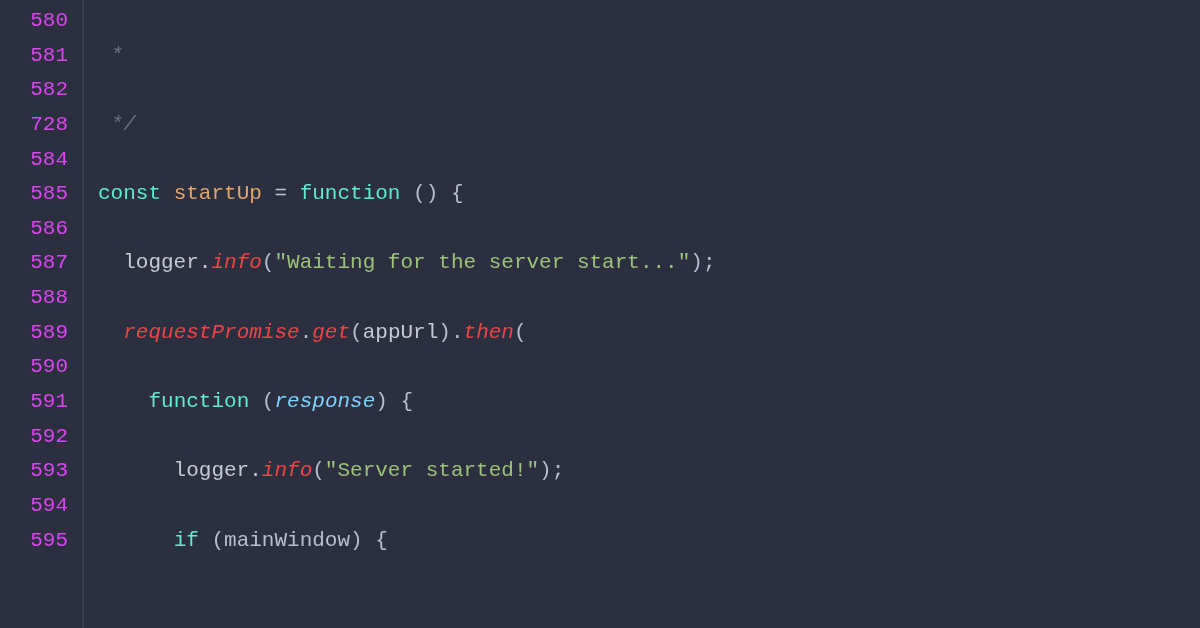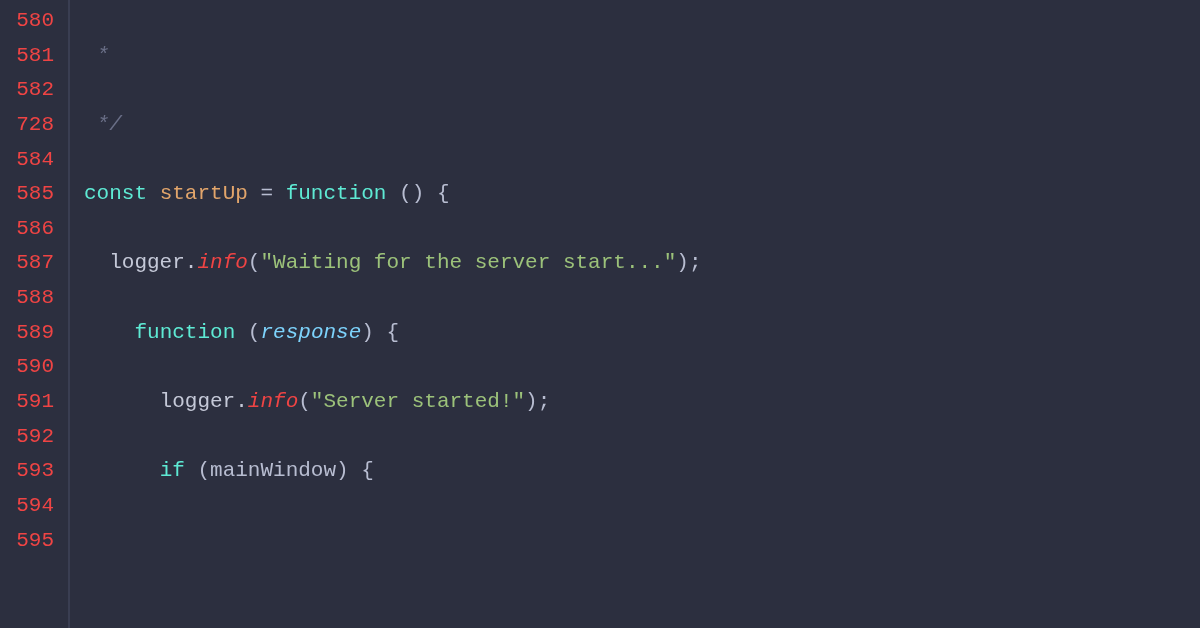--- a/index.html
+++ b/index.html
@@ -11,26 +11,27 @@
     overflow: hidden;
     width: 1200px;
     height: 628px;
   }
   .editor {
     display: flex;
     height: 100%;
   }
   .gutter {
     background: #2c2f3f;
-    color: #ef4444;
+    color: #d946ef;
     text-align: right;
     padding: 4px 14px 0 8px;
     user-select: none;
     flex-shrink: 0;
     min-width: 68px;
+    margin-left: 14px;
   }
   .gutter .ln {
     display: block;
   }
   .rule {
     width: 2px;
     background: #3a3e52;
     flex-shrink: 0;
   }
   .code {
@@ -71,20 +72,21 @@
     <span class="ln">593</span>
     <span class="ln">594</span>
     <span class="ln">595</span>
   </div>
   <div class="rule"></div>
   <div class="code">
 <span class="row"><span class="comment"> *</span></span>
 <span class="row"><span class="comment"> */</span></span>
 <span class="row"><span class="kw">const</span> <span class="fn2">startUp</span><span class="punct"> = </span><span class="kw">function</span><span class="punct"> () {</span></span>
 <span class="row"><span class="ident">  logger.</span><span class="fn">info</span><span class="punct">(</span><span class="str">"Waiting for the server start..."</span><span class="punct">);</span></span>
+<span class="row"><span>  </span><span class="fn">requestPromise</span><span class="punct">.</span><span class="fn">get</span><span class="punct">(</span><span class="ident">appUrl</span><span class="punct">).</span><span class="fn">then</span><span class="punct">(</span></span>
 <span class="row"><span>    </span><span class="kw">function</span><span class="punct"> (</span><span class="param">response</span><span class="punct">) {</span></span>
 <span class="row"><span class="ident">      logger.</span><span class="fn">info</span><span class="punct">(</span><span class="str">"Server started!"</span><span class="punct">);</span></span>
 <span class="row"><span>      </span><span class="kw">if</span><span class="punct"> (mainWindow) {</span></span>
 <span class="row"><span></span> </span>
 
 
 
 
 
 

